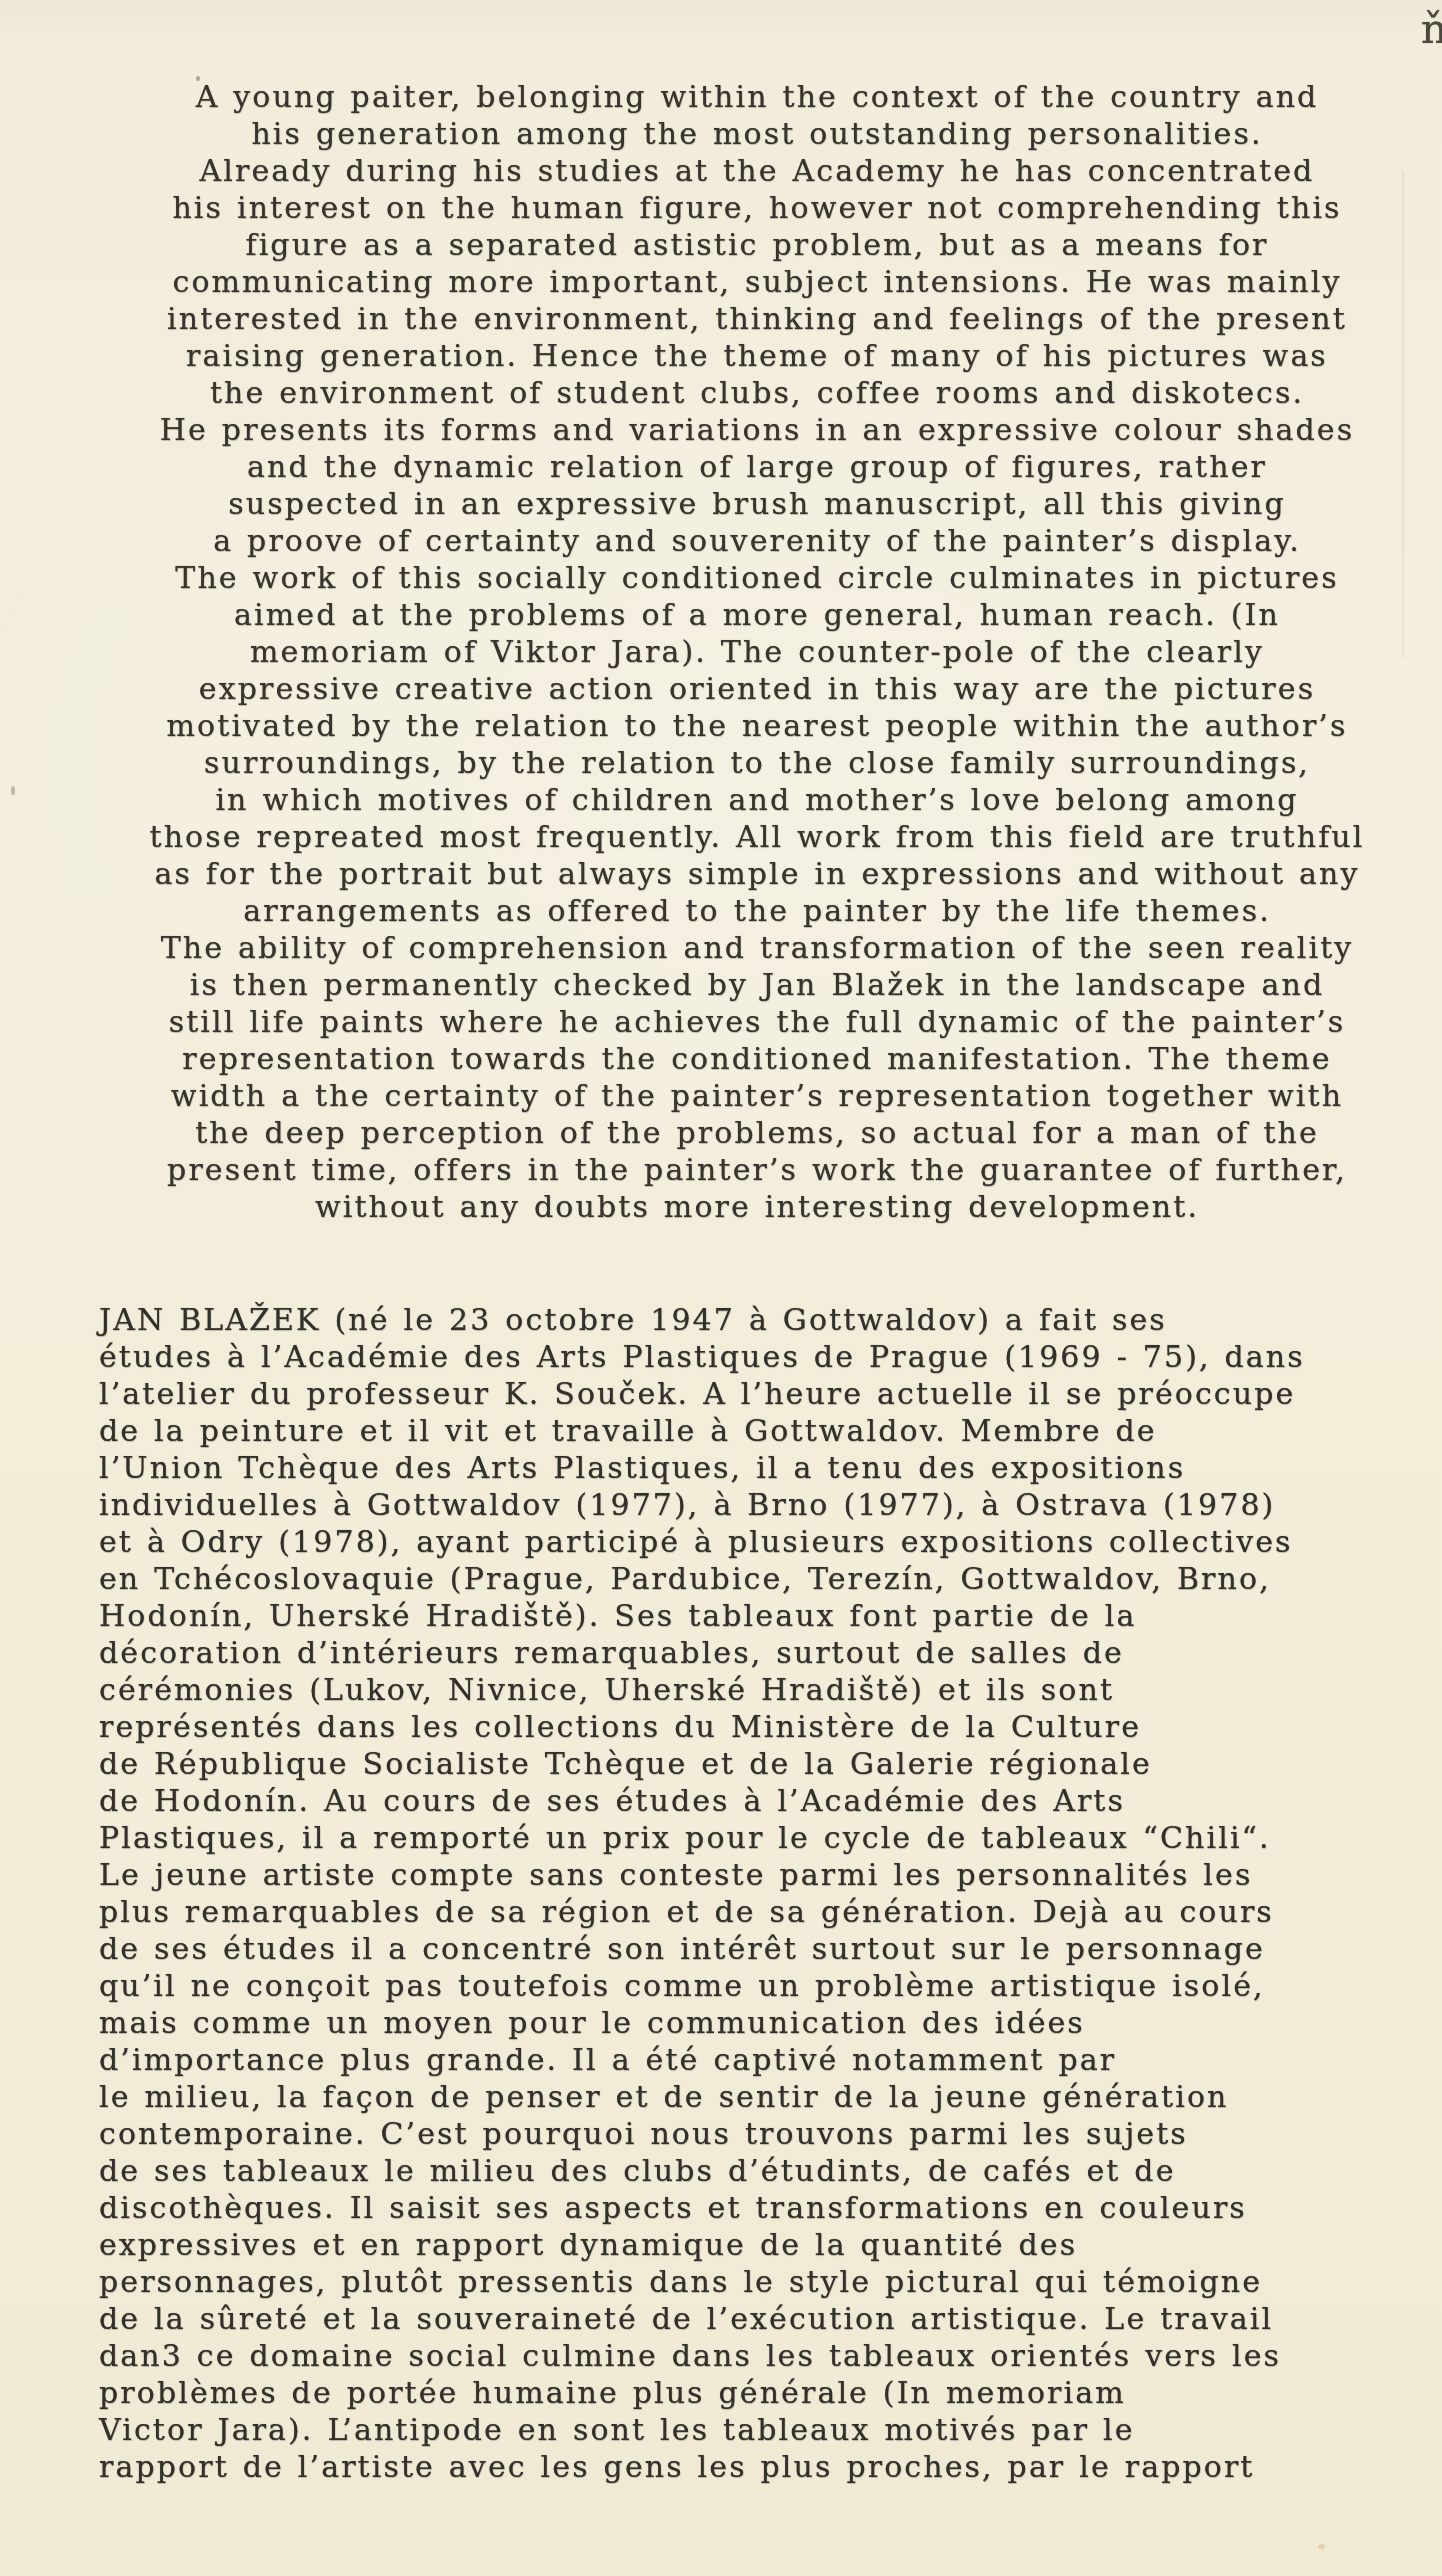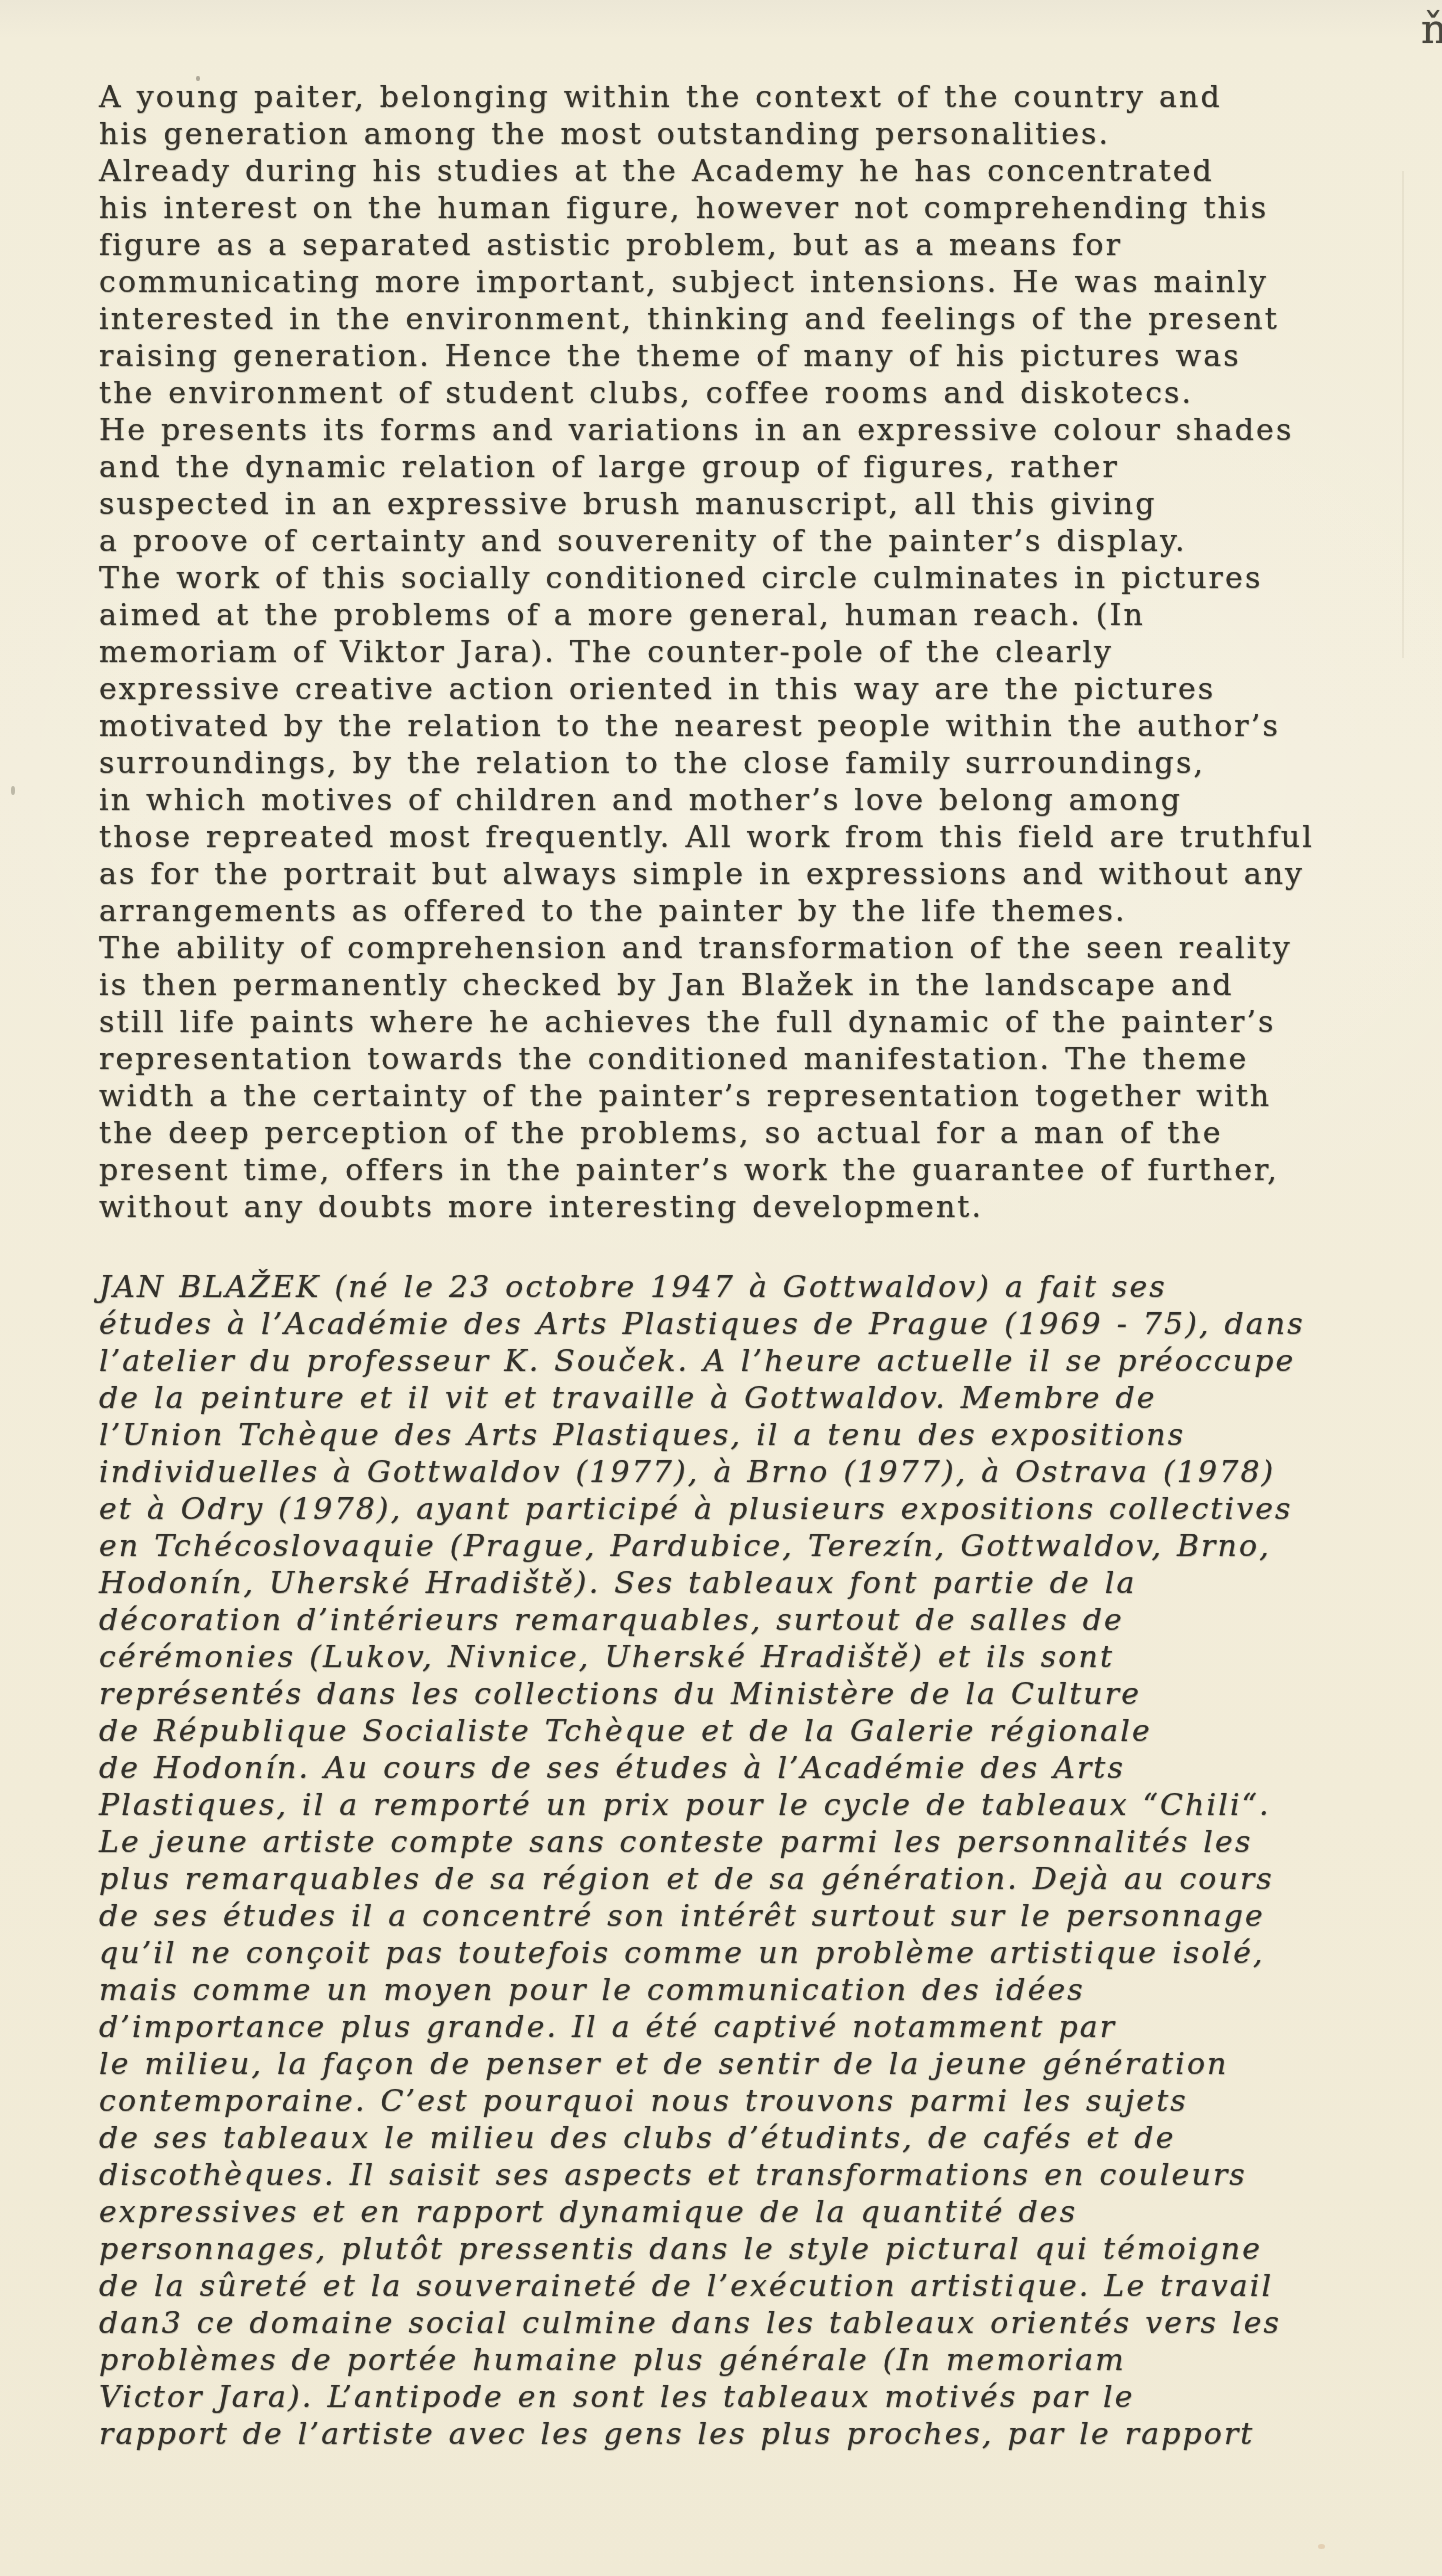--- a/index.html
+++ b/index.html
@@ -27,22 +27,22 @@
     left: 99px;
     width: 1316px;
     white-space: pre;
     font-size: 30px;
     line-height: 37px;
     letter-spacing: 2.1px;
     word-spacing: 2.3px;
     color: #36342c;
     text-shadow: 0 0 0.8px rgba(54,52,44,0.65), 0.5px 0.6px 0.7px rgba(54,52,44,0.25);
   }
-  .para-en { top: 78px; }
-  .para-fr { top: 1268px; color: #32302a; font-style: italic; }
+  .para-en { top: 78px; text-align: center; }
+  .para-fr { top: 1301px; color: #32302a; }
   .edge-char {
     position: absolute;
     left: 1421px;
     top: 5.4px;
     font-size: 41px;
     color: #4a483f;
     text-shadow: 0 0 0.9px rgba(54,52,44,0.6);
   }
   .crease {
     position: absolute;

